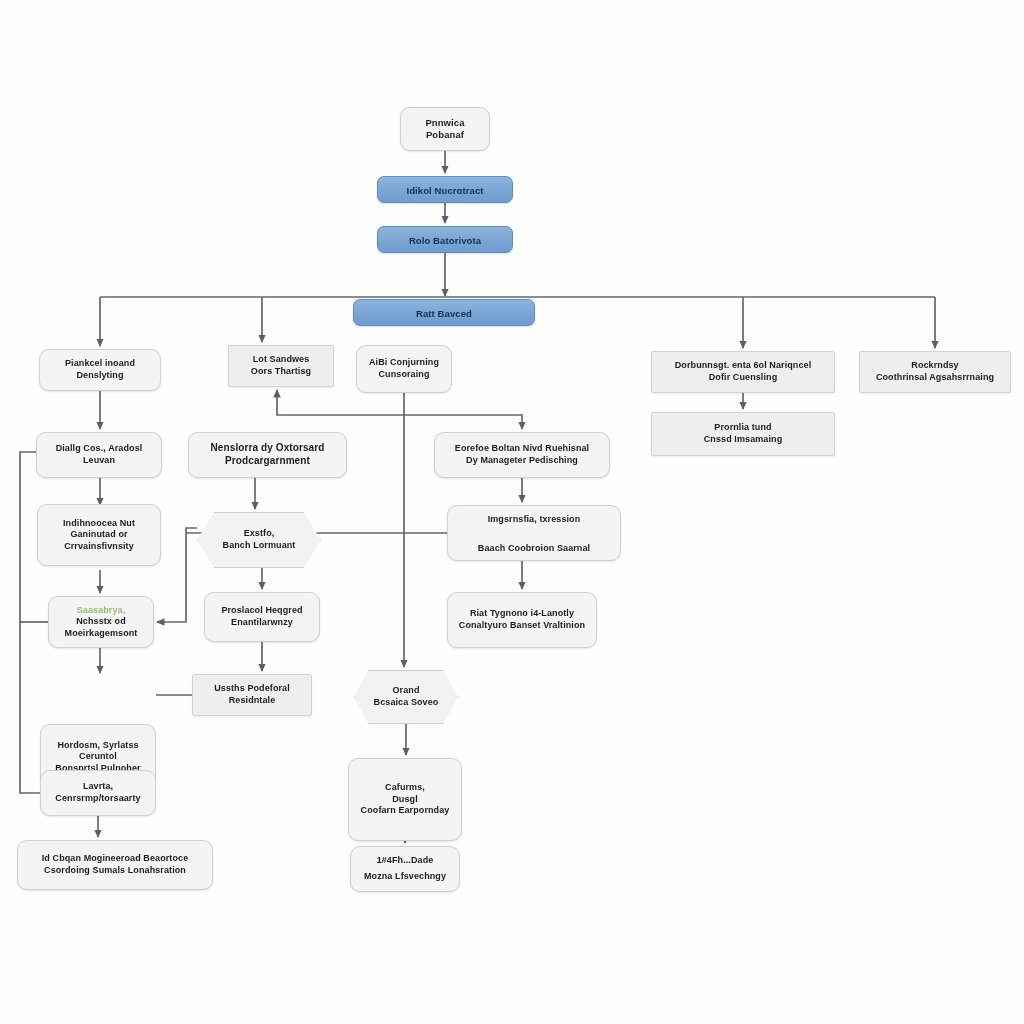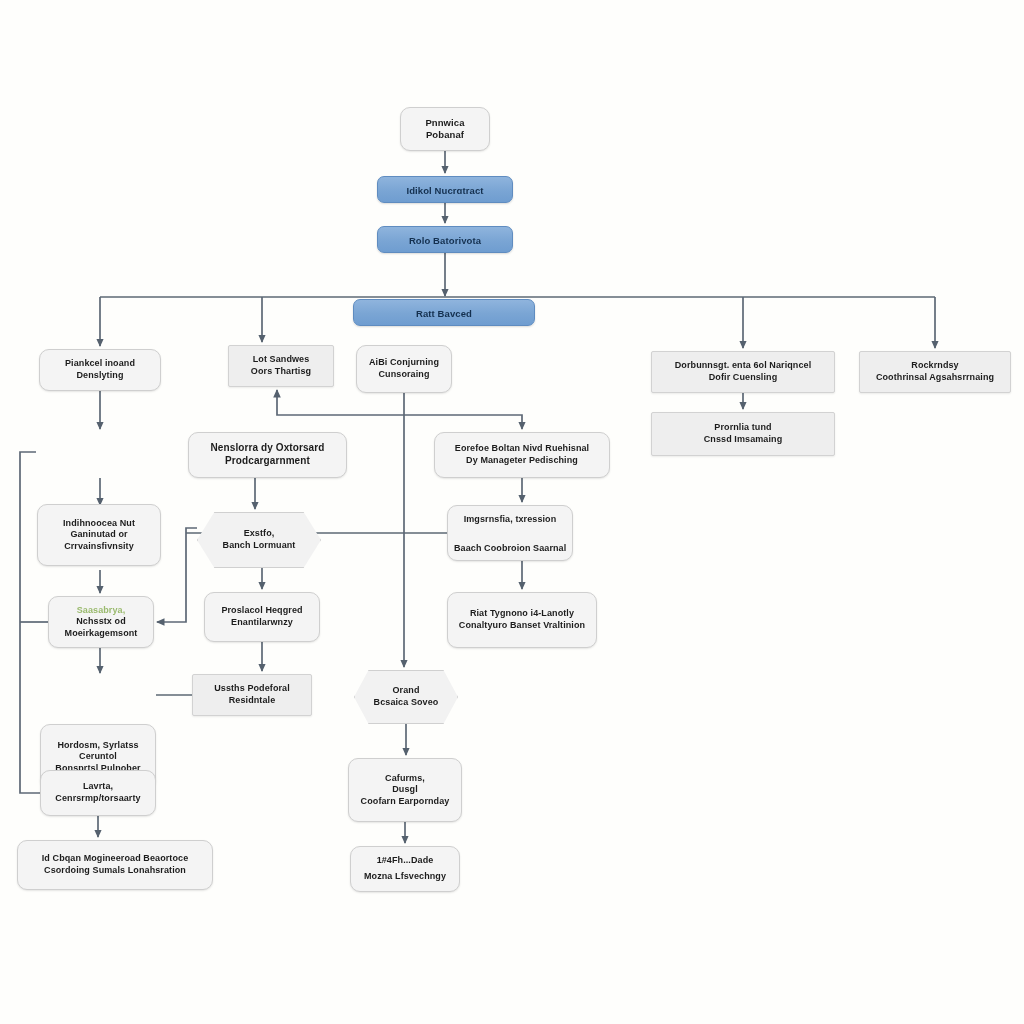--- a/index.html
+++ b/index.html
@@ -178,20 +178,24 @@
       <span class="ln blurtext">Cunsoraing</span>
     </div>
     <div class="node shape-rect" style="left: 651px; top: 351px; width: 184px; height: 42px; font-size: 9px;">
       <span class="ln blurtext">Dorbunnsgt. enta 6ol Nariqncel</span>
       <span class="ln blurtext">Dofir Cuensling</span>
     </div>
     <div class="node shape-rect" style="left: 859px; top: 351px; width: 152px; height: 42px; font-size: 9px;">
       <span class="ln blurtext">Rockrndsy</span>
       <span class="ln blurtext">Coothrinsal Agsahsrrnaing</span>
     </div>
+    <div class="node shape-round" style="left: 36px; top: 432px; width: 126px; height: 46px; font-size: 9px;">
+      <span class="ln blurtext">Diallg Cos., Aradosl</span>
+      <span class="ln blurtext">Leuvan</span>
+    </div>
     <div class="node shape-round" style="left: 188px; top: 432px; width: 159px; height: 46px; font-size: 10px;">
       <span class="ln blurtext">Nenslorra dy Oxtorsard</span>
       <span class="ln blurtext">Prodcargarnment</span>
     </div>
     <div class="node shape-round" style="left: 434px; top: 432px; width: 176px; height: 46px; font-size: 9px;">
       <span class="ln blurtext">Eorefoe Boltan Nivd Ruehisnal</span>
       <span class="ln blurtext">Dy Manageter Pedisching</span>
     </div>
     <div class="node shape-rect" style="left: 651px; top: 412px; width: 184px; height: 44px; font-size: 9px;">
       <span class="ln blurtext">Prornlia tund</span>
@@ -199,21 +203,21 @@
     </div>
     <div class="node shape-round" style="left: 37px; top: 504px; width: 124px; height: 62px; font-size: 9px;">
       <span class="ln blurtext">Indihnoocea Nut</span>
       <span class="ln blurtext">Ganinutad or</span>
       <span class="ln blurtext">Crrvainsfivnsity</span>
     </div>
     <div class="node shape-hex" style="left: 197px; top: 512px; width: 124px; height: 56px; font-size: 9px;">
       <span class="ln blurtext">Exstfo,</span>
       <span class="ln blurtext">Banch Lormuant</span>
     </div>
-    <div class="node shape-round" style="left: 447px; top: 505px; width: 126px; height: 56px; font-size: 9px; gap: 19px;">
+    <div class="node shape-round" style="left: 447px; top: 505px; width: 174px; height: 56px; font-size: 9px; gap: 19px;">
       <span class="ln blurtext">Imgsrnsfia, txression</span>
       <span class="ln blurtext">Baach Coobroion Saarnal</span>
     </div>
     <div class="node shape-round" style="left: 48px; top: 596px; width: 106px; height: 52px; font-size: 9px;">
       <span class="ln blurtext green">Saasabrya,</span>
       <span class="ln blurtext">Nchsstx od</span>
       <span class="ln blurtext">Moeirkagemsont</span>
     </div>
     <div class="node shape-round" style="left: 204px; top: 592px; width: 116px; height: 50px; font-size: 9px;">
       <span class="ln blurtext">Proslacol Heqgred</span>
@@ -233,21 +237,21 @@
       <span class="ln blurtext">Residntale</span>
     </div>
     <div class="node shape-hex" style="left: 354px; top: 670px; width: 104px; height: 54px; font-size: 9px;">
       <span class="ln blurtext">Orand</span>
       <span class="ln blurtext">Bcsaica Soveo</span>
     </div>
     <div class="node shape-round" style="left: 40px; top: 770px; width: 116px; height: 46px; font-size: 9px;">
       <span class="ln blurtext">Lavrta,</span>
       <span class="ln blurtext">Cenrsrmp/torsaarty</span>
     </div>
-    <div class="node shape-round" style="left: 348px; top: 758px; width: 114px; height: 64px; font-size: 9px; text-align: center;">
+    <div class="node shape-round" style="left: 348px; top: 758px; width: 114px; height: 83px; font-size: 9px; text-align: center;">
       <span class="ln blurtext">Cafurms,</span>
       <span class="ln blurtext">Dusgl</span>
       <span class="ln blurtext">Coofarn Earpornday</span>
     </div>
     <div class="node shape-round" style="left: 17px; top: 840px; width: 196px; height: 50px; font-size: 9px;">
       <span class="ln blurtext">Id Cbqan Mogineeroad Beaortoce</span>
       <span class="ln blurtext">Csordoing Sumals Lonahsration</span>
     </div>
     <div class="node shape-round" style="left: 350px; top: 846px; width: 110px; height: 46px; font-size: 9px; justify-content: space-between;">
       <span class="ln blurtext">1#4Fh...Dade</span>

